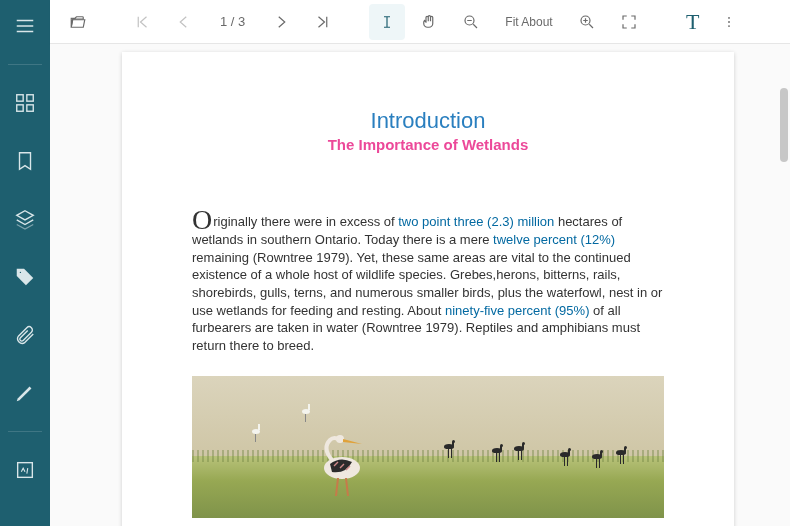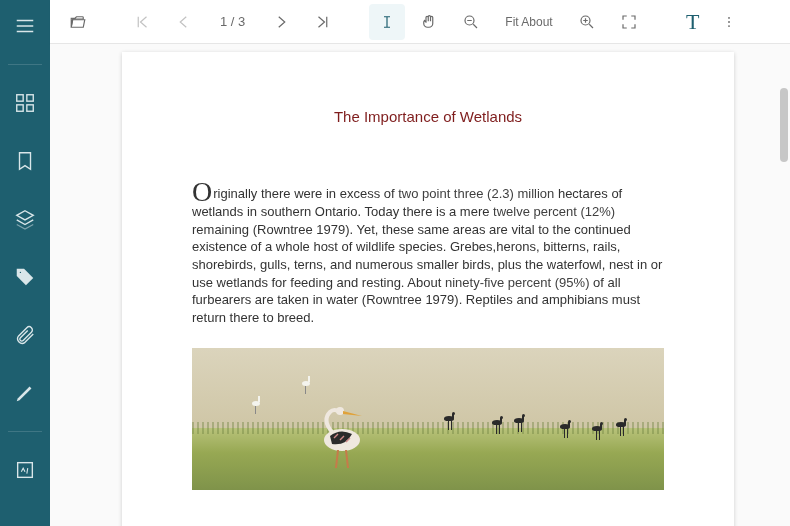--- a/index.html
+++ b/index.html
@@ -19,24 +19,24 @@
   .toolbar .page-ind { font-size: 13px; color: #6a6a6a; padding: 0 12px; user-select: none; }
   .toolbar .zoom-label { font-size: 12px; color: #6a6a6a; padding: 0 10px; user-select: none; white-space: nowrap; }
   .toolbar .spg { flex: 0 0 16px; }
   .toolbar .big-t { font-family: Georgia, serif; font-size: 22px; color: #1e5f6f; width: 36px; text-align: center; cursor: pointer; }
   .toolbar .dots { width: 24px; height: 36px; display: flex; align-items: center; justify-content: center; cursor: pointer; }
   .toolbar .dots svg { width: 14px; height: 14px; }
   .viewer { flex: 1; background: #fafafa; position: relative; overflow: hidden; }
   .scrollbar { position: absolute; right: 2px; top: 44px; width: 8px; height: 74px; background: #c7c7c7; border-radius: 4px; }
   .page { position: absolute; left: 72px; top: 8px; width: 612px; height: 500px; background: #fff; box-shadow: 0 1px 4px rgba(0,0,0,0.18); padding: 56px 70px 0 70px; }
   .page h1 { text-align: center; font-family: "Trebuchet MS", sans-serif; font-weight: 400; color: #2a7fbf; font-size: 22px; margin-bottom: 2px; }
-  .page h2 { text-align: center; font-family: "Trebuchet MS", sans-serif; font-weight: 400; color: #7f1d1d; font-size: 15px; margin-bottom: 56px; }
+  .page h2 { text-align: center; font-family: "Trebuchet MS", sans-serif; font-weight: 700; color: #ec4899; font-size: 15px; margin-bottom: 56px; }
   .page p { font-size: 13px; color: #333; line-height: 1.35; text-align: left; }
   .page p .dropcap { font-family: "Times New Roman", serif; font-size: 28px; line-height: 0.8; vertical-align: -3px; padding-right: 1px; }
-  .page p .hl { color: #404040; }
+  .page p .hl { color: #0369a1; }
   .figure { margin-top: 22px; width: 100%; height: 142px; position: relative; overflow: hidden; }
   .figure .sky { position: absolute; inset: 0; background: linear-gradient(#ece8d8, #e6e0cb 60%, #d8d0b4); }
   .figure .water { position: absolute; left: 0; right: 0; top: 0; height: 56%; background: linear-gradient(#dbd4bc, #cfc6a6); }
   .figure .grass { position: absolute; left: 0; right: 0; bottom: 0; height: 44%; background: linear-gradient(#b8c27a, #97a853 40%, #7f934a); }
   .figure .grass::before { content: ""; position: absolute; top: -6px; left: 0; right: 0; height: 12px; background: repeating-linear-gradient(90deg, #6e823f 0 2px, transparent 2px 5px); opacity: 0.4; }
   .bird { position: absolute; }
   .stork { bottom: 18px; left: 120px; }
   .wader { width: 16px; height: 20px; }
   .wader .body { width: 10px; height: 5px; background: #2a2a2a; border-radius: 50% 50% 40% 40%; position: absolute; top: 4px; left: 2px; }
   .wader .head { width: 3px; height: 3px; background: #2a2a2a; border-radius: 50%; position: absolute; top: 0; left: 10px; }
@@ -170,20 +170,21 @@
         <svg viewBox="0 0 24 24">
             <circle cx="12" cy="5" r="1.6" fill="#6a6a6a"></circle>
             <circle cx="12" cy="12" r="1.6" fill="#6a6a6a"></circle>
             <circle cx="12" cy="19" r="1.6" fill="#6a6a6a"></circle>
           </svg>
       </div>
     </div>
 
     <div class="viewer">
       <div class="page">
+        <h1>Introduction</h1>
         <h2>The Importance of Wetlands</h2>
         <p>
           <span class="dropcap">O</span><span>riginally there were in excess of </span><span class="hl">two point three (2.3) million</span><span> hectares of wetlands in southern Ontario. Today there is a mere </span><span class="hl">twelve percent (12%)</span><span> remaining (Rowntree 1979). Yet, these same areas are vital to the continued existence of a whole host of wildlife species. Grebes,herons, bitterns, rails, shorebirds, gulls, terns, and numerous smaller birds, plus the waterfowl, nest in or use wetlands for feeding and resting. About </span><span class="hl">ninety-five percent (95%)</span><span> of all furbearers are taken in water (Rowntree 1979). Reptiles and amphibians must return there to breed.</span>
         </p>
         <div class="figure">
           <div class="sky"></div>
           <div class="water"></div>
           <div class="grass"></div>
 
           <svg class="bird stork" width="80" height="70" viewBox="0 0 80 70">

